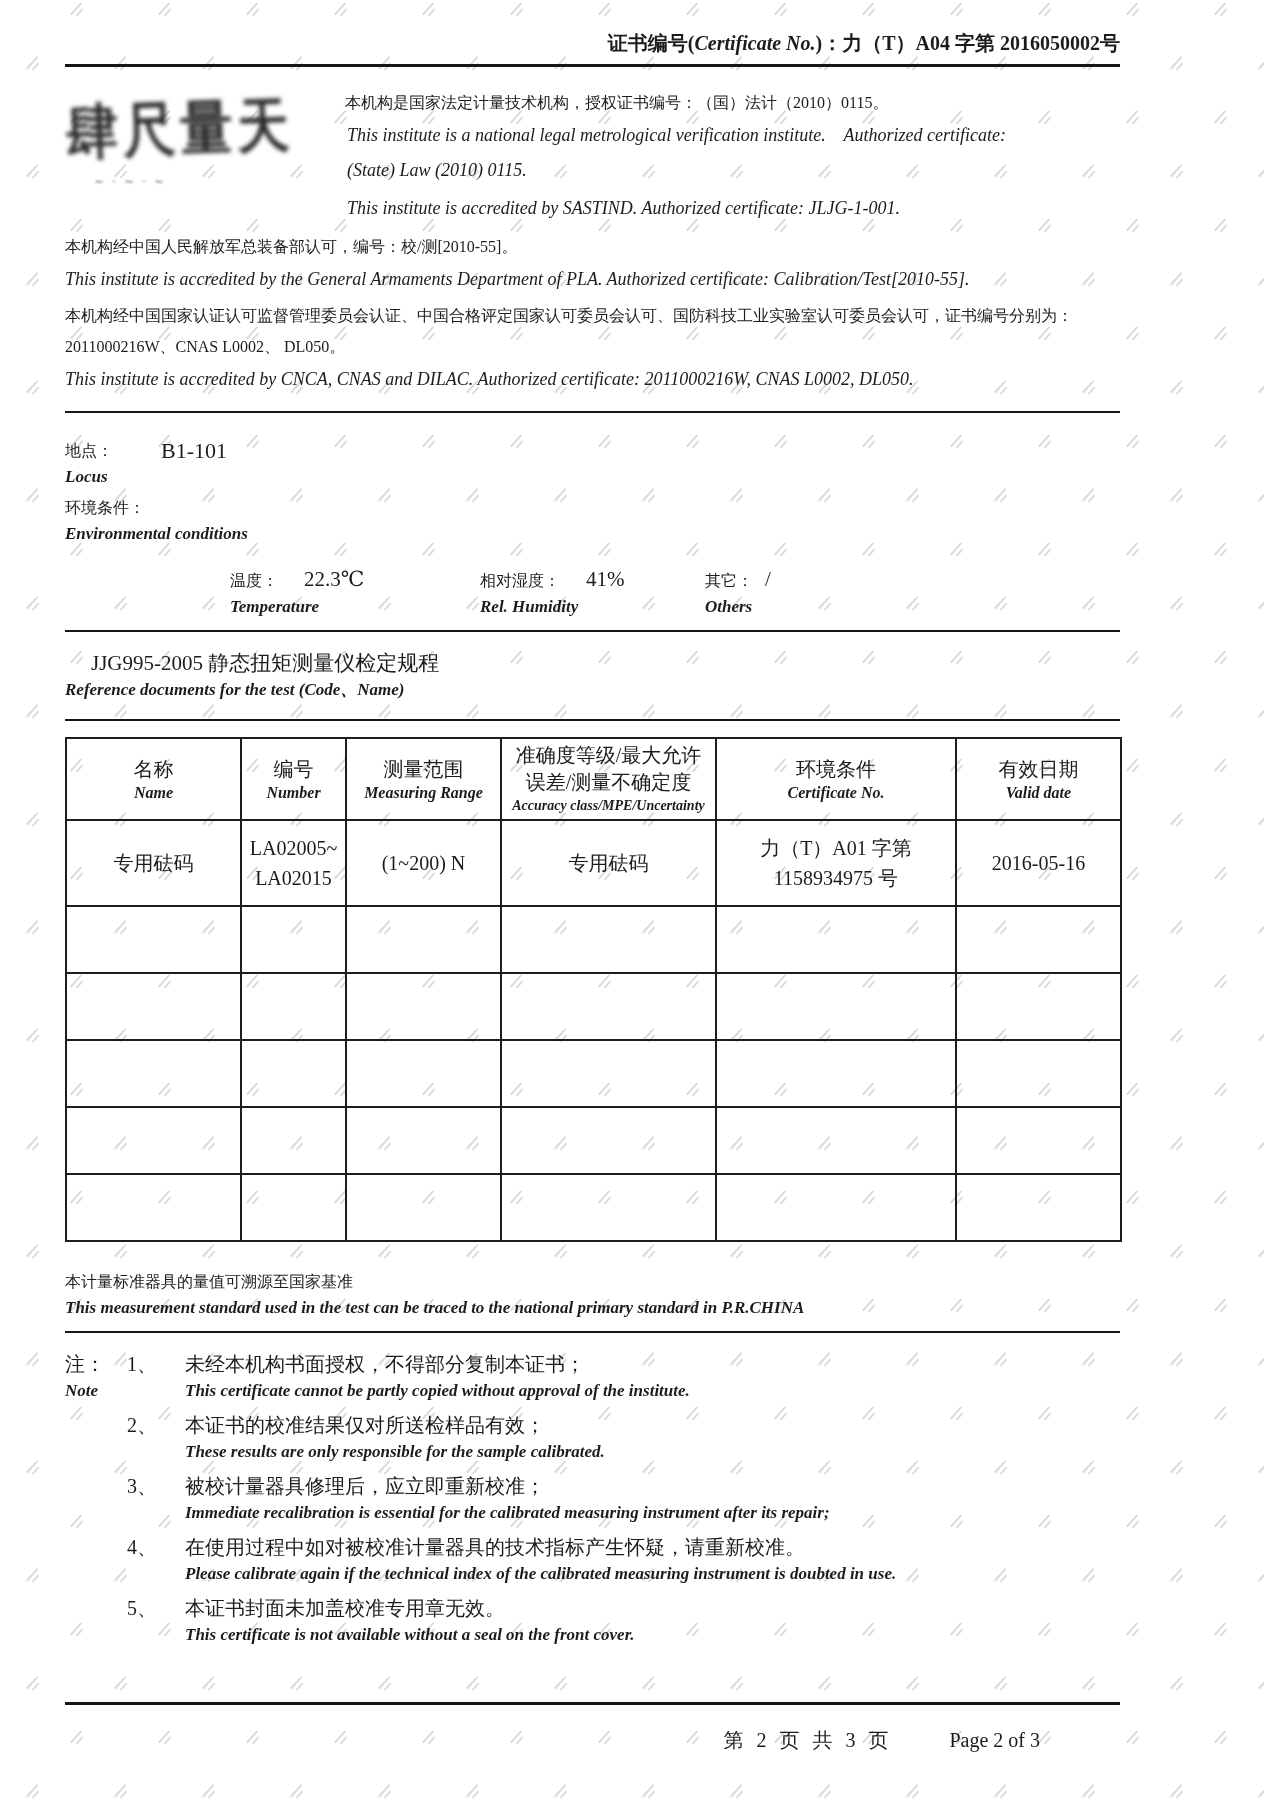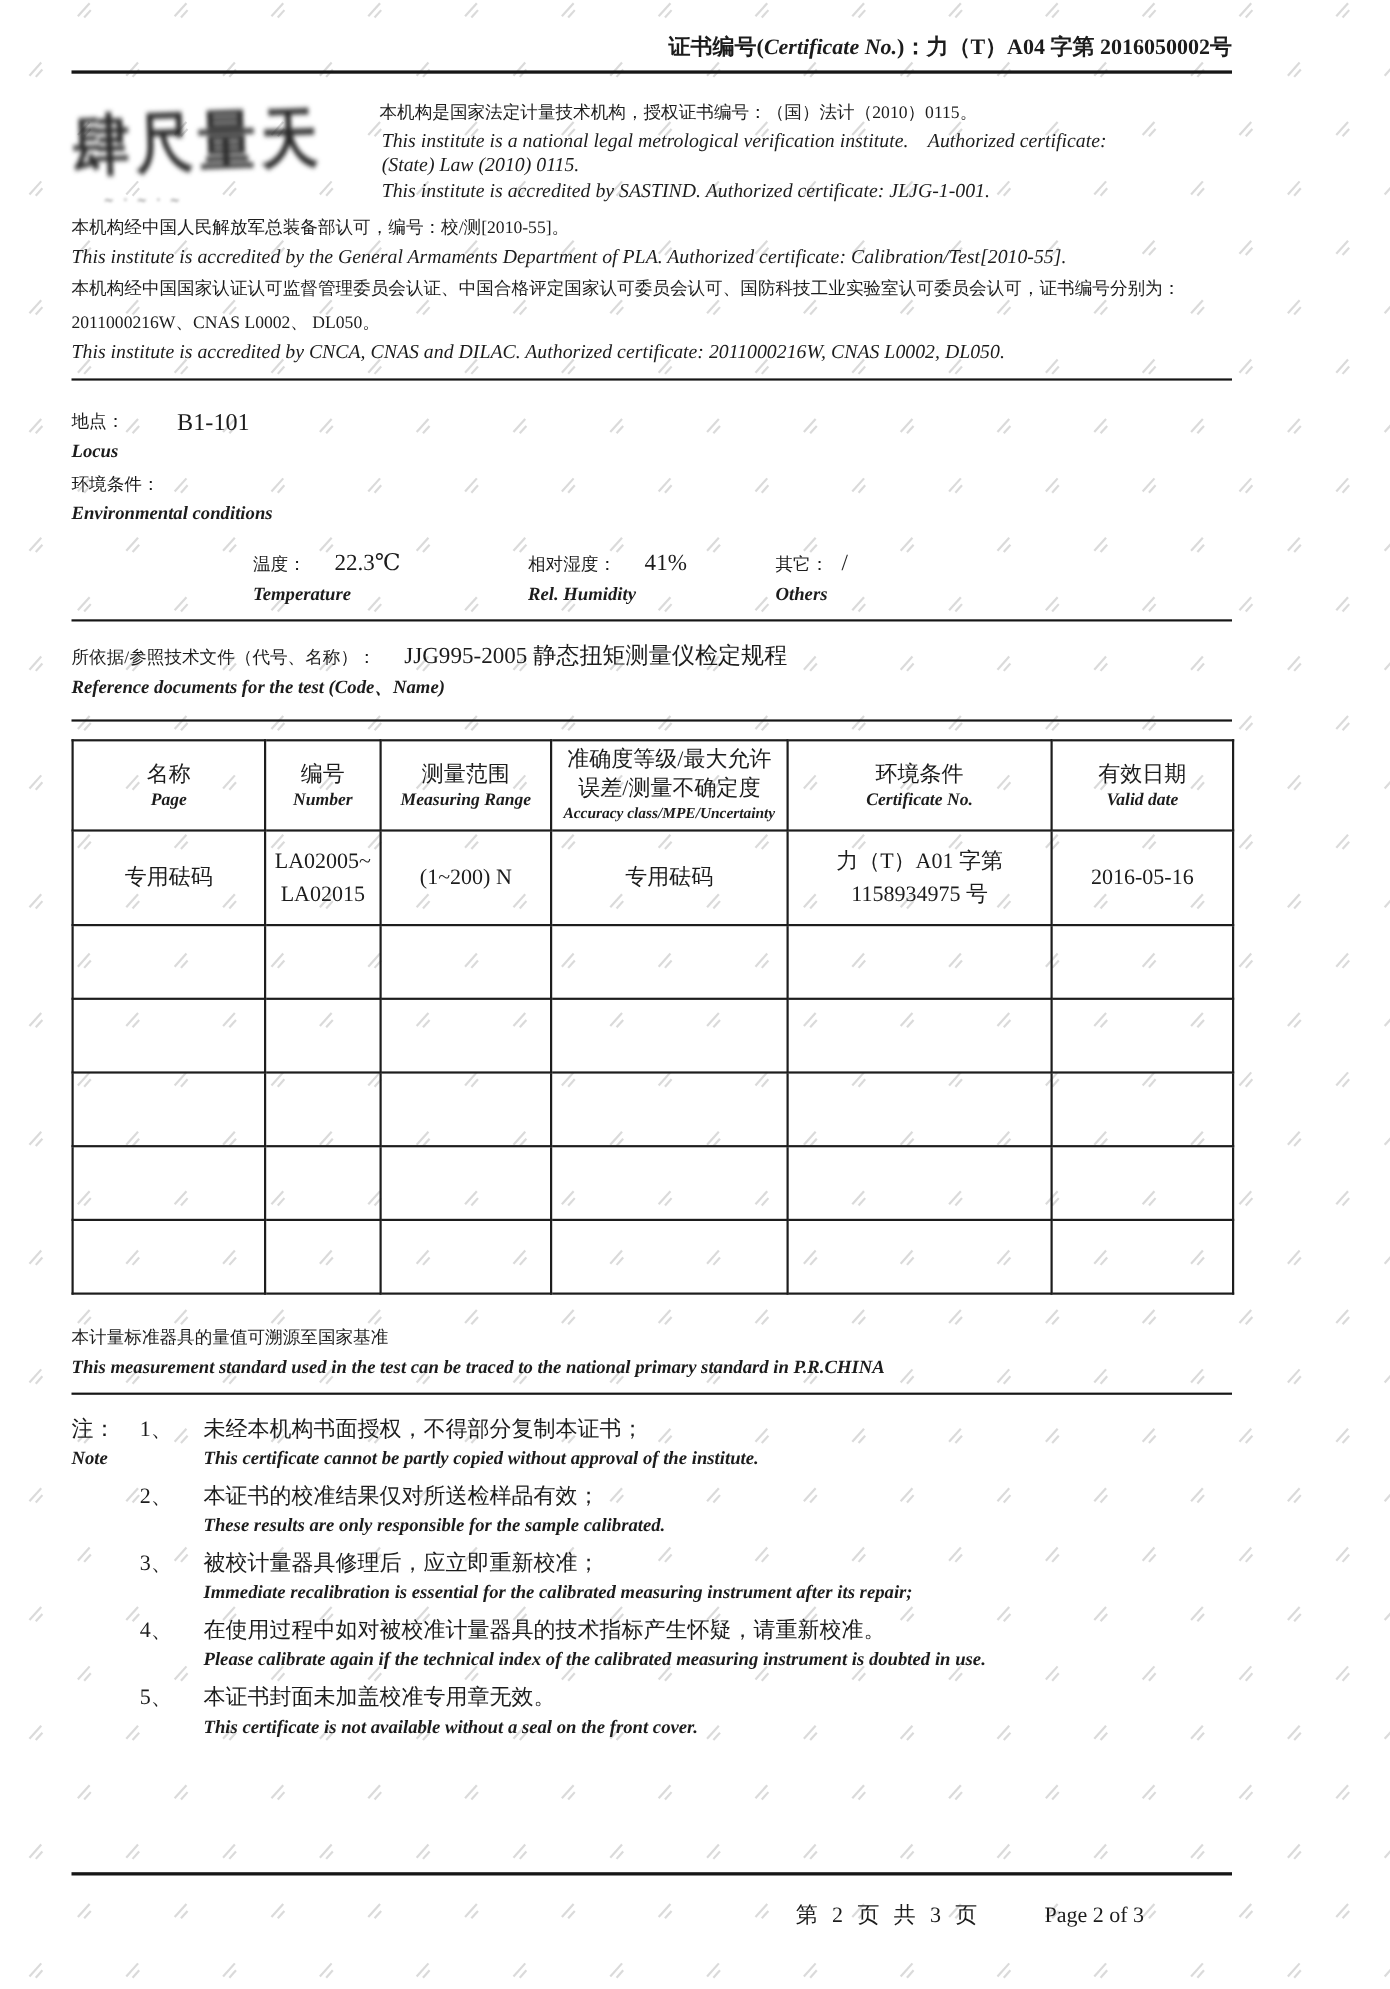--- a/index.html
+++ b/index.html
@@ -14,21 +14,21 @@
   
   .watermarks{position:absolute;inset:0;z-index:0;pointer-events:none;}
   .wm{position:absolute;width:16px;height:9px;transform:rotate(-48deg);opacity:.38;}
   .wm::before{content:"";position:absolute;left:0;top:1px;width:16px;height:2px;background:#a0a0a0;}
   .wm::after{content:"";position:absolute;left:3px;top:6px;width:9px;height:2px;background:#a0a0a0;}
   
   .content{position:absolute;left:65px;top:0;width:1055px;z-index:1;}
   .hr{height:2px;background:#161616;}
   .hr.thick{height:3px;}
   .cn{font-size:16px;line-height:31px;margin:0;}
-  .en{font-size:18px;line-height:21px;font-style:italic;margin:0 0 3px 0;white-space:pre-wrap;}
+  .en{font-size:18px;line-height:35px;font-style:italic;margin:0 0 3px 0;white-space:pre-wrap;}
   .label-en{font-size:17px;line-height:22px;font-style:italic;font-weight:bold;}
   
   .cert-no-line{margin-top:30px;text-align:right;font-size:20px;font-weight:bold;line-height:26px;}
   .cert-no-line .en-inline{font-style:italic;font-weight:bold;}
   .top-rule{margin-top:8px;}
   
   .intro-top{display:flex;margin-top:20px;}
   .logo{width:280px;padding-top:6px;}
   .logo-main{font-weight:bold;font-size:52px;letter-spacing:5px;color:#2a2a2a;filter:blur(2px);transform:rotate(-2deg) scaleY(1.15);transform-origin:left top;}
   .logo-sub{font-size:12px;color:#444;filter:blur(1.3px);margin:10px 0 0 28px;letter-spacing:7px;}
@@ -633,42 +633,41 @@
             <span class="env-value" style="margin-left:12px;">/</span>
           </div>
           <div class="label-en">Others</div>
         </div>
       </div>
     </div>
     <div class="hr" style="margin-top:12px;"></div>
 
     <div class="ref-block">
       <div class="ref-line">
-        <span class="cn">所依据/参照技术文件（代号、名称）：</span>
         <span class="cn ref-value">JJG995-2005 静态扭矩测量仪检定规程</span>
       </div>
       <div class="label-en">Reference documents for the test (Code、Name)</div>
     </div>
     <div class="hr" style="margin-top:18px;"></div>
 
 
     <table class="std">
       <colgroup>
         <col style="width:175px">
           <col style="width:105px">
           <col style="width:155px">
         <col style="width:215px">
           <col style="width:240px">
           <col style="width:165px">
       </colgroup>
       <tbody>
           <tr class="hdr">
         <th>
               <div class="th-cn">名称</div>
-              <div class="th-en">Page</div>
+              <div class="th-en">Name</div>
             </th>
         <th>
               <div class="th-cn">编号</div>
               <div class="th-en">Number</div>
             </th>
         <th>
               <div class="th-cn">测量范围</div>
               <div class="th-en">Measuring Range</div>
             </th>
         <th>

